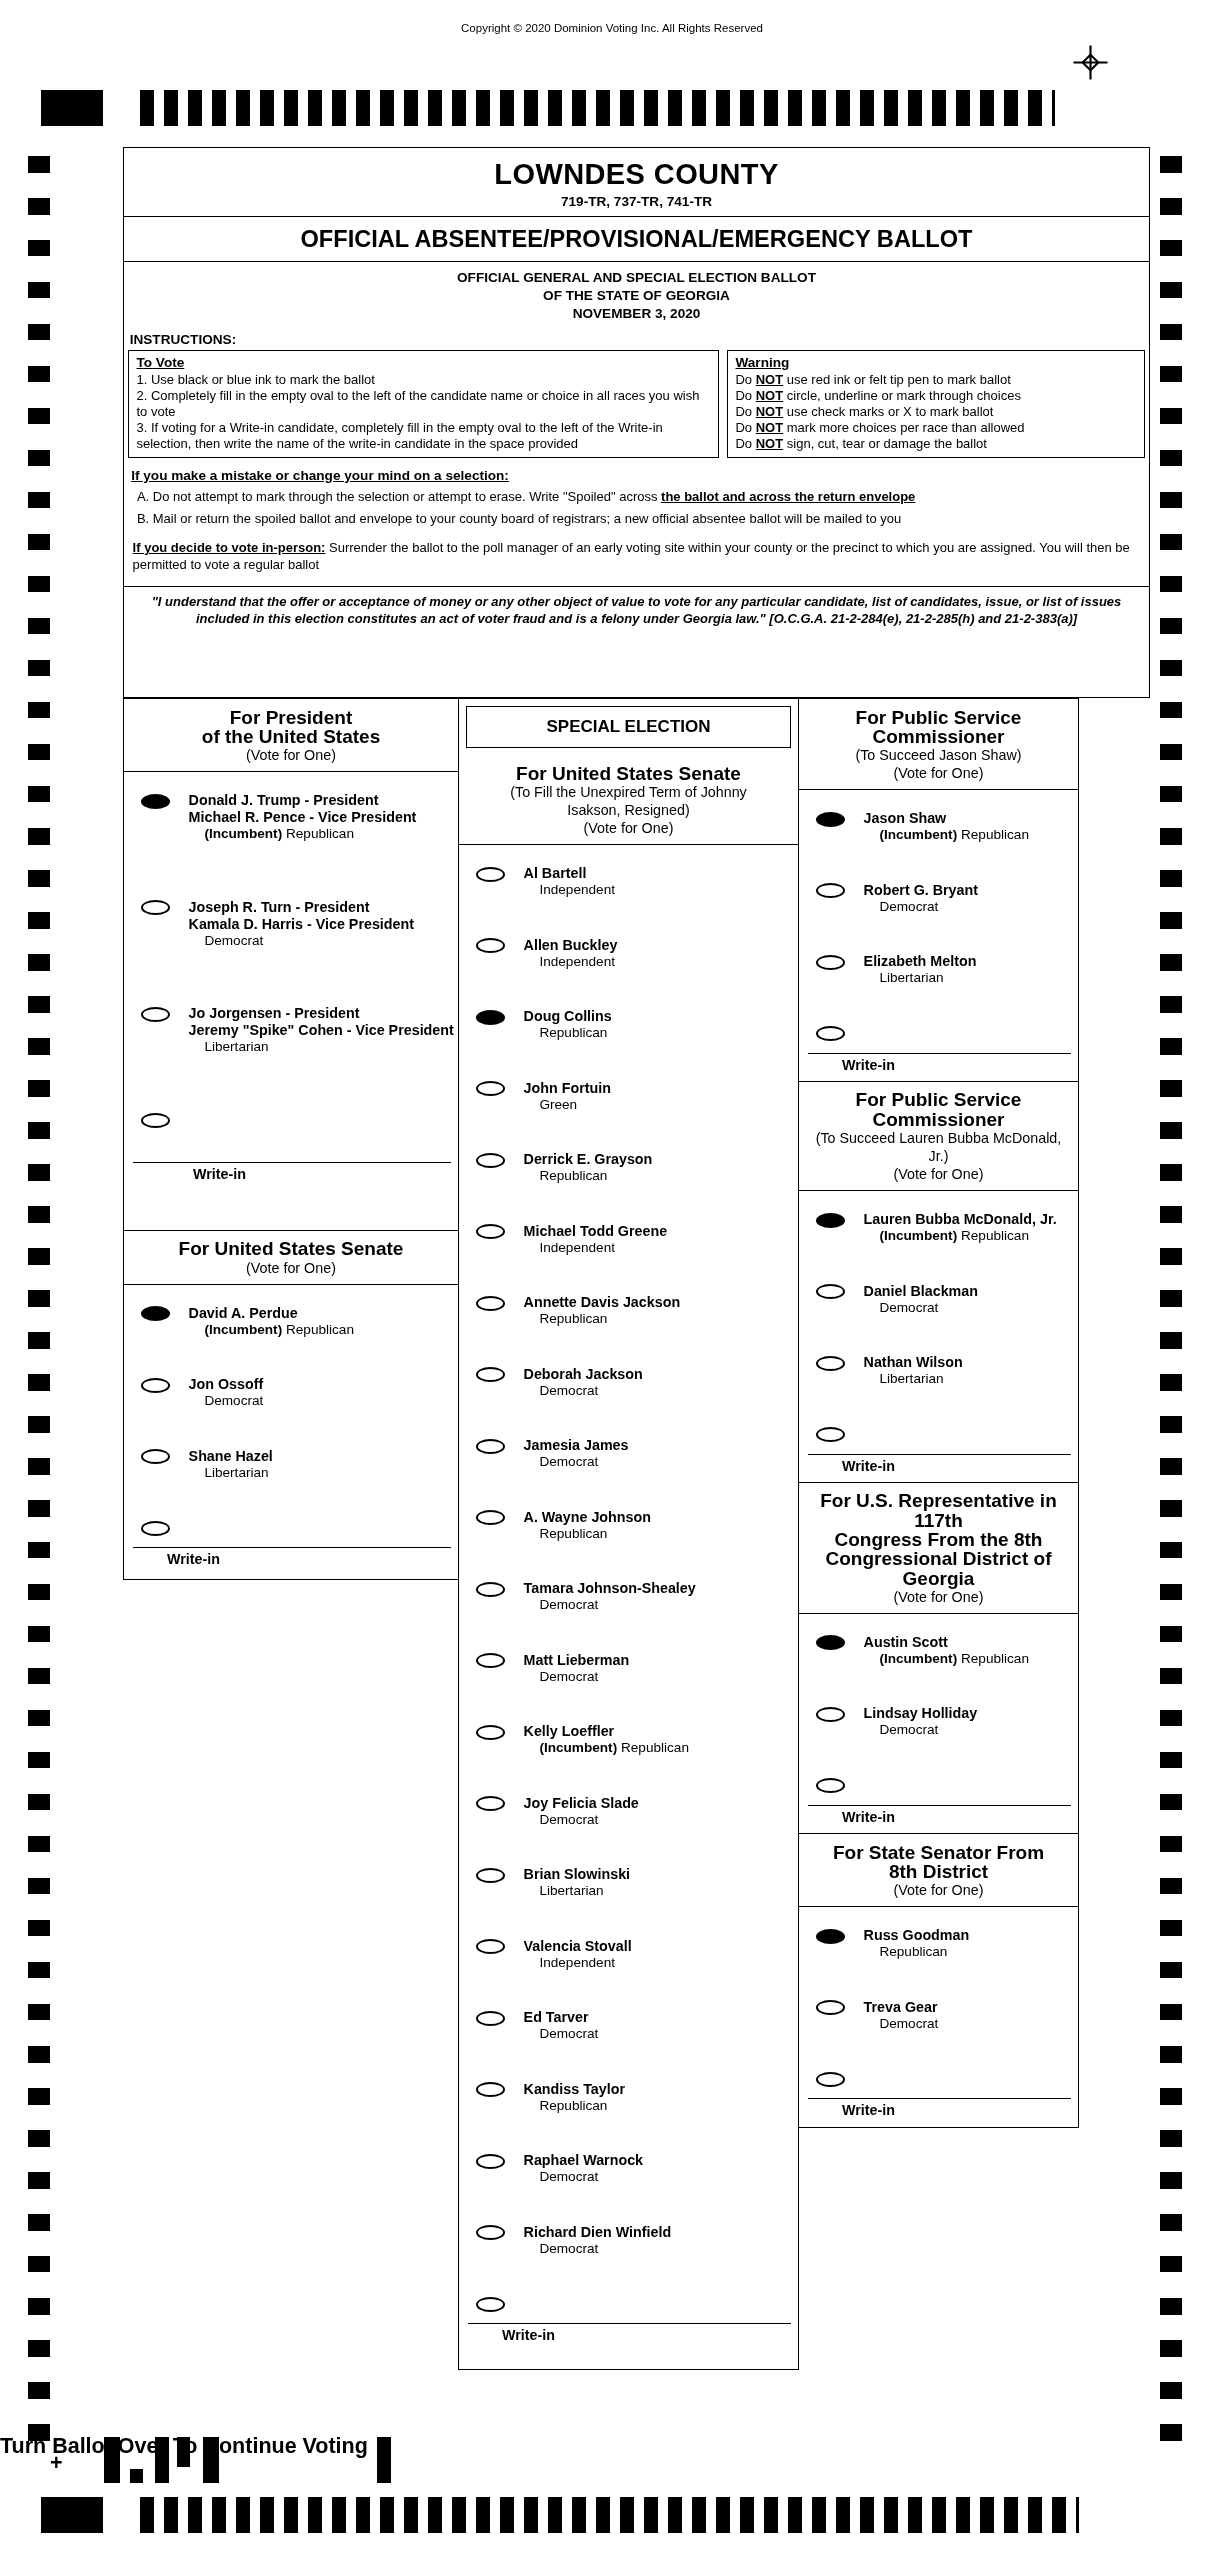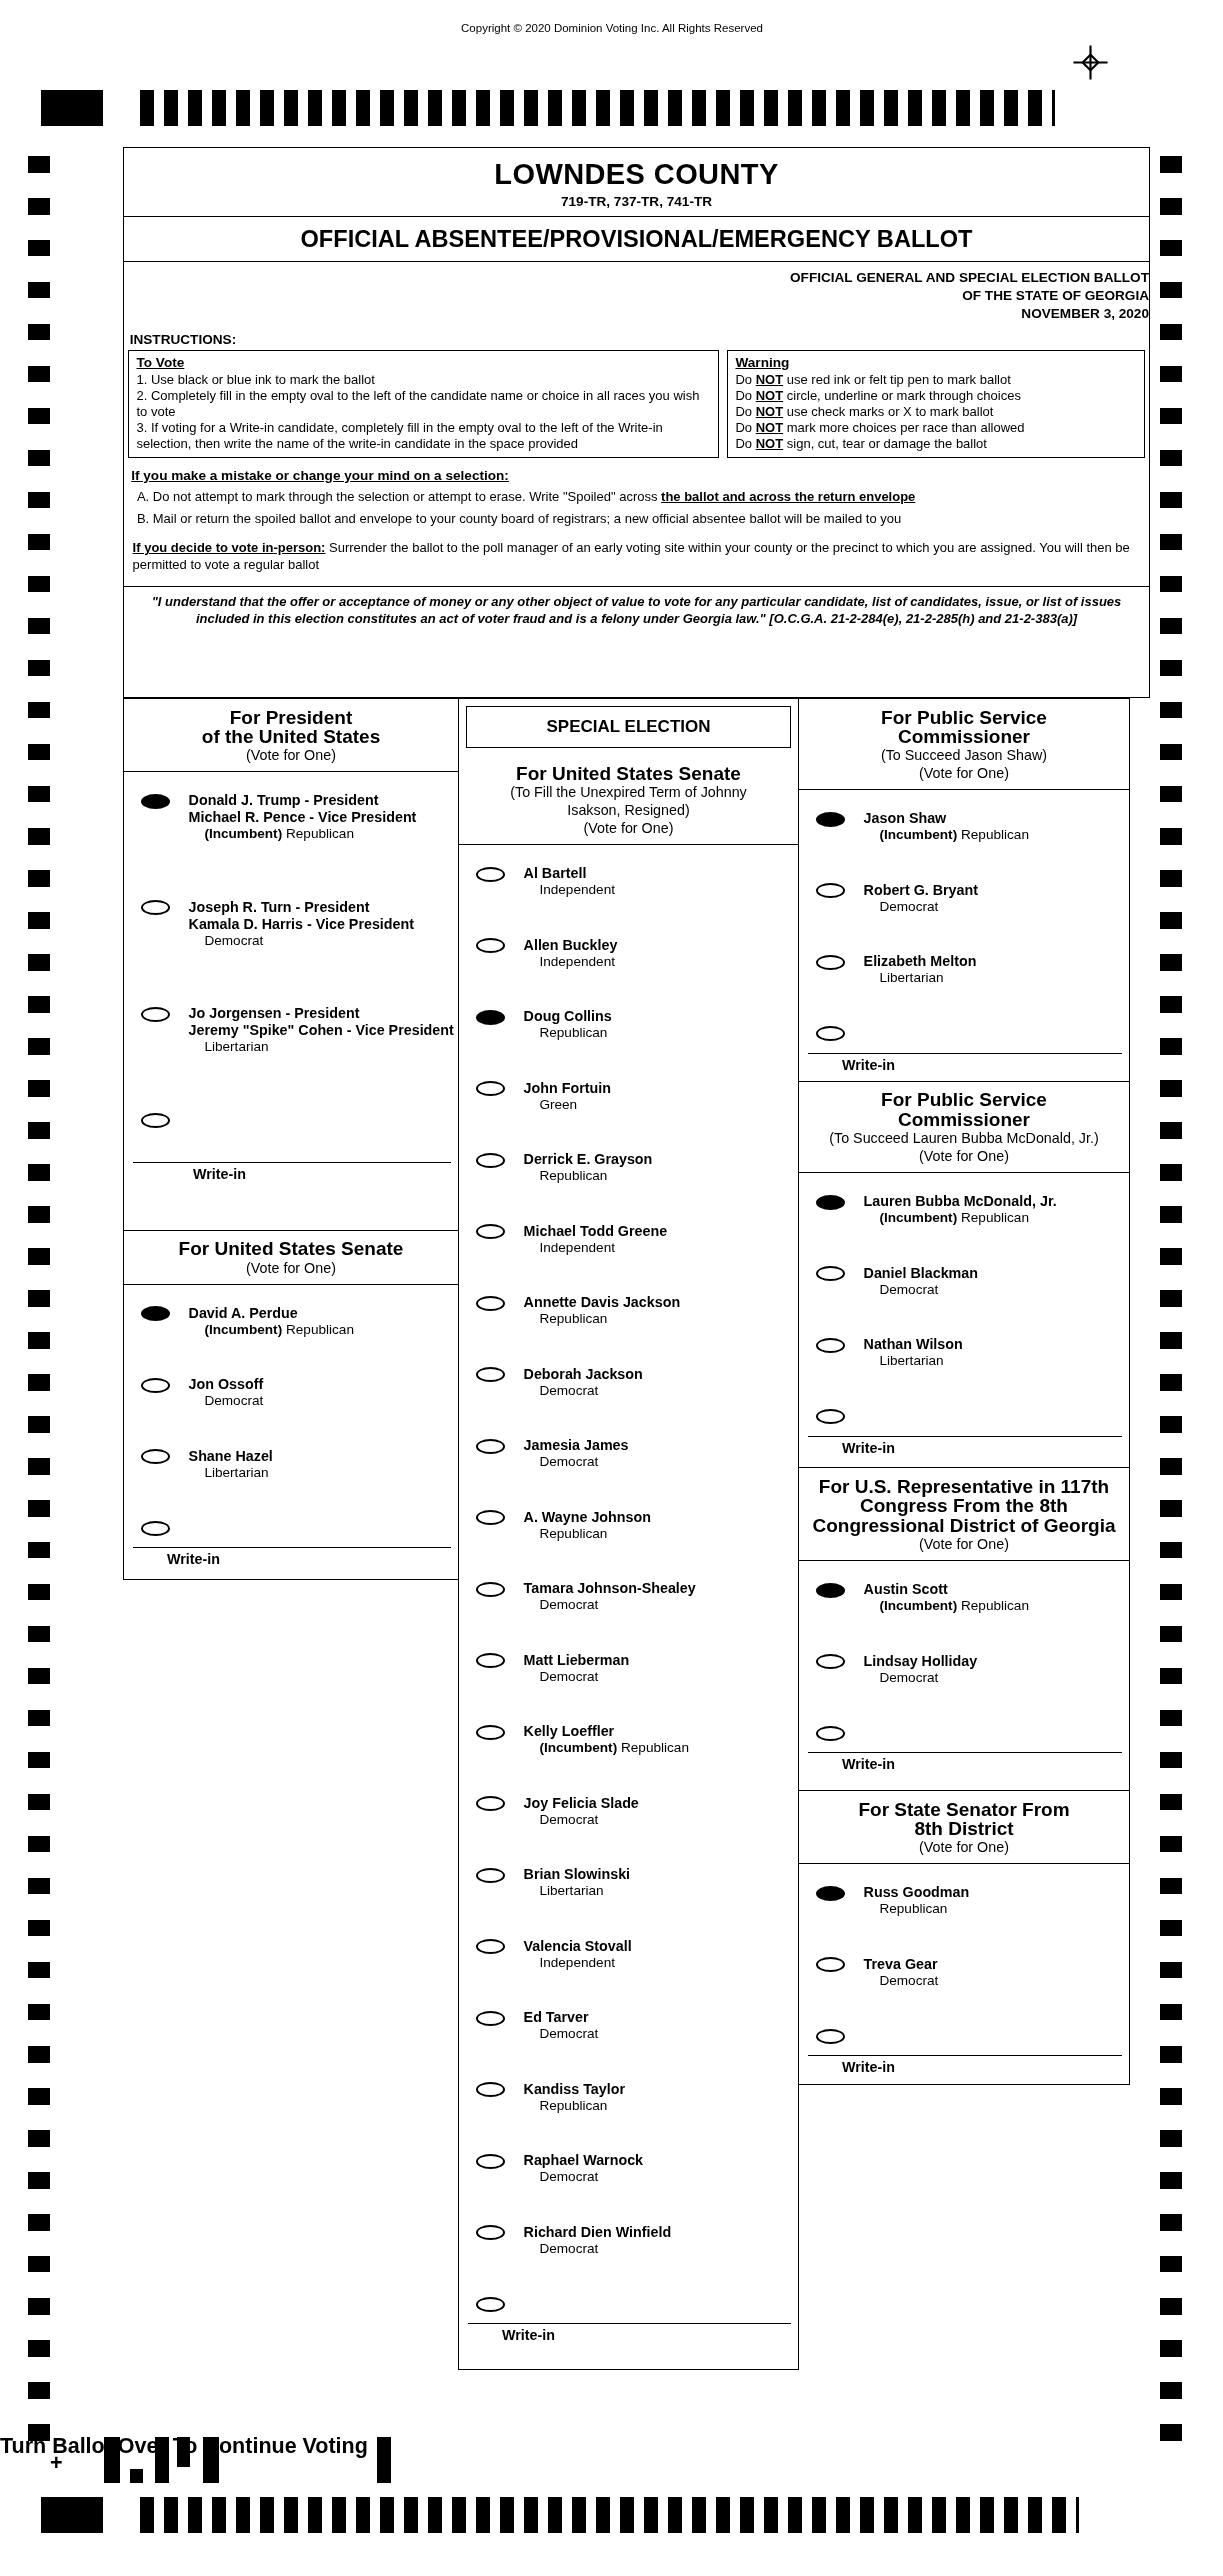--- a/index.html
+++ b/index.html
@@ -19,41 +19,41 @@
   .marks-left, .marks-right { position:absolute; top:156px; width:22px; height:2300px;
       background:repeating-linear-gradient(180deg,#000 0 16.5px,transparent 16.5px 42px); }
   .marks-left { left:28px; }
   .marks-right { left:1160px; }
 
   .header-box { position:absolute; left:123px; top:147px; width:1027px; min-height:551px; border:1.4px solid #000; background:#fff; }
   .h-county { font-size:29px; font-weight:700; text-align:center; padding:10px 0 1.4px; letter-spacing:0.4px; }
   .h-precincts { font-size:13.6px; font-weight:700; text-align:center; padding:1.4px 0 7.2px; }
   .h-rule { border-top:1.4px solid #000; }
   .h-ballot-type { font-size:23.6px; font-weight:700; text-align:center; padding:8.6px 0; }
-  .h-election { padding:7.2px 0 4.3px; text-align:right; }
+  .h-election { padding:7.2px 0 4.3px; text-align:center; }
   .h-election div { font-size:13.6px; font-weight:700; line-height:18px; }
   .h-instructions-label { font-size:13.6px; font-weight:700; padding:4.3px 0 2.9px 5.7px; }
   .inst-wrap { display:flex; gap:8px; padding:0 4.3px; }
   .inst-box { border:1.4px solid #000; padding:2.9px 7.2px 5.7px; background:#fff; }
   .inst-box.to-vote { width:591px; }
   .inst-box.warning { flex:1; }
   .box-title { font-size:13.6px; font-weight:700; text-decoration:underline; line-height:18.6px; }
   .inst-item { font-size:13px; line-height:15.8px; }
   .u { text-decoration:underline; font-weight:700; }
   .mistake { padding:10px 7.2px 0; }
   .mistake-title { font-size:13.6px; font-weight:700; text-decoration:underline; }
   .mistake-line { font-size:13px; line-height:16.5px; padding:5.7px 0 0 5.7px; }
   .bu { font-weight:700; text-decoration:underline; }
   .in-person { padding:11.5px 8.6px 0; font-size:13px; line-height:17px; }
   .fraud { margin-top:13px; border-top:1.4px solid #000; font-style:italic; font-weight:700; font-size:13px; line-height:17px; text-align:center; padding:5.7px 11.5px 8.6px; }
 
   .col { position:absolute; top:698px; }
   #col1 { left:123px; width:336px; }
   #col2 { left:458px; width:341px; }
-  #col3 { left:798px; width:332px; }
+  #col3 { left:798px; width:281px; }
 
   .contest-box { border:1.4px solid #000; background:#fff; }
   .contest-box + .contest-box { margin-top:-1.4px; }
   .banner { border:1.4px solid #000; margin:7.2px; text-align:center; font-size:17px; font-weight:700; padding:10px 0; }
   .c-head { text-align:center; padding:8.6px 5.7px 7.2px; border-bottom:1.4px solid #000; }
   .c-title { font-size:19px; font-weight:700; line-height:19.3px; }
   .c-note { font-size:14.3px; line-height:18px; }
   .c-body { padding-top:20px; }
   .c-row { display:flex; align-items:flex-start; padding-left:17px; margin-bottom:38px; }
   .c-row.tall { margin-bottom:56px; }

